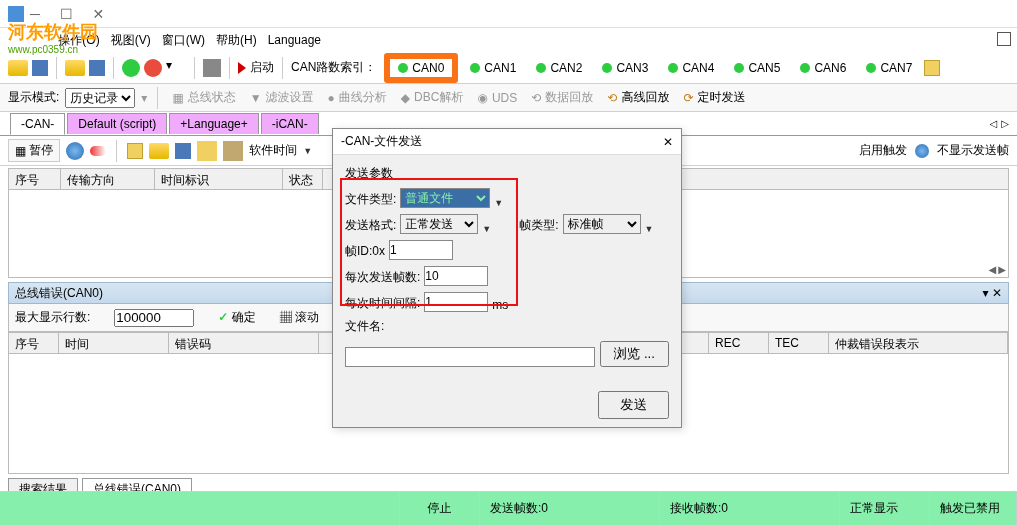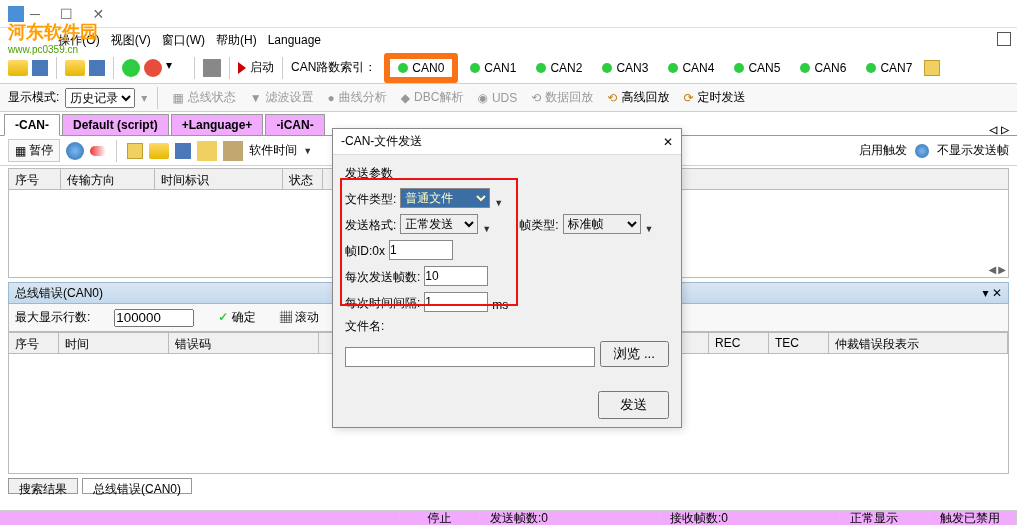--- a/index.html
+++ b/index.html
@@ -25,48 +25,48 @@
 .tb-save { width: 16px; height: 16px; background: #4a78b8; }
 .tb-green { width: 18px; height: 18px; background: #2ecc40; border-radius: 50%; }
 .tb-red { width: 18px; height: 18px; background: #e74c3c; border-radius: 50%; }
 .tb-wrench { width: 18px; height: 18px; background: #888; }
 .tb-arrow { border-left: 8px solid #c00; border-top: 6px solid transparent; border-bottom: 6px solid transparent; width: 0; height: 0; }
 .tb-copy { width: 16px; height: 16px; background: #f0d060; border: 1px solid #c0a030; }
 .toolbar2 { height: 28px; display: flex; align-items: center; padding: 0 8px; gap: 6px; border-bottom: 1px solid #d0d0d0; background: #f8f8f8; }
 .toolbar2 select, .toolbar2 input[type=text] { height: 20px; font-size: 12px; }
 .tb-btn2 { display: inline-flex; align-items: center; gap: 4px; color: #999; cursor: pointer; padding: 2px 4px; }
 .tb-btn2.active { color: #000; }
-.tabs { height: 24px; display: flex; align-items: flex-end; padding: 0 4px; border-bottom: 1px solid #999; position: relative; font-weight: bold; }
+.tabs { height: 24px; display: flex; align-items: center; padding: 0 10px; border-bottom: 1px solid #999; position: relative; }
 .tab { padding: 3px 10px; border: 1px solid #999; border-bottom: none; background: #f0abfc; cursor: pointer; margin-right: 2px; font-family: "Segoe UI", sans-serif; }
 .tab.active { background: #fff; border-bottom: 1px solid #fff; margin-bottom: -1px; }
 .tabs .nav { position: absolute; right: 8px; display: flex; gap: 4px; font-size: 10px; }
 .tabtoolbar { height: 30px; display: flex; align-items: center; padding: 0 8px; gap: 6px; border-bottom: 1px solid #d0d0d0; }
 .tabtoolbar .btn { display: inline-flex; align-items: center; gap: 3px; padding: 2px 6px; border: 1px solid #ccc; background: #f8f8f8; cursor: pointer; }
 .tabtoolbar .right { margin-left: auto; display: flex; gap: 8px; align-items: center; }
 .table-header { height: 22px; display: flex; background: #f0f0f0; border: 1px solid #bbb; margin: 2px 8px 0 8px; }
 .table-header .col { padding: 3px 6px; border-right: 1px solid #bbb; }
 .table-body { height: 88px; margin: 0 8px; border: 1px solid #bbb; border-top: none; background: #fff; position: relative; }
 .scroll-hint { position: absolute; right: 2px; bottom: 2px; display: flex; gap: 2px; font-size: 10px; color: #666; }
 .err-header { height: 22px; background: linear-gradient(#d9e6f2,#c5d9ed); border: 1px solid #9db9d1; margin: 4px 8px 0 8px; display: flex; align-items: center; padding: 0 6px; justify-content: space-between; }
 .err-toolbar { height: 28px; margin: 0 8px; border: 1px solid #bbb; border-top: none; display: flex; align-items: center; padding: 0 6px; gap: 24px; background: #f8f8f8; }
 .err-toolbar input { width: 80px; height: 18px; }
 .err-table-header { height: 22px; display: flex; background: #f0f0f0; border: 1px solid #bbb; margin: 0 8px; }
 .err-table-header .col { padding: 3px 6px; border-right: 1px solid #bbb; }
 .err-body { height: 120px; margin: 0 8px; border: 1px solid #bbb; border-top: none; background: #fff; }
 .bottom-tabs { height: 24px; padding: 4px 8px; display: flex; gap: 4px; }
 .bottom-tabs .btab { padding: 2px 10px; border: 1px solid #999; background: #f0f0f0; cursor: pointer; }
 .bottom-tabs .btab.active { background: #fff; }
-.statusbar { position: absolute; bottom: 0; left: 0; right: 0; height: 15px; background: #f0abfc; border-top: 1px solid #ccc; display: flex; align-items: center; font-size: 12px; }
+.statusbar { position: absolute; bottom: 0; left: 0; right: 0; height: 34px; background: #86efac; border-top: 1px solid #ccc; display: flex; align-items: center; font-size: 12px; }
 .statusbar .cell { border-right: 1px solid #ccc; padding: 0 10px; height: 100%; display: flex; align-items: center; }
 .dialog { position: absolute; left: 332px; top: 128px; width: 350px; background: #f0f0f0; border: 1px solid #888; box-shadow: 2px 2px 8px rgba(0,0,0,0.15); }
 .dialog .dlg-title { height: 26px; display: flex; align-items: center; justify-content: space-between; padding: 0 8px; background: #fff; border-bottom: 1px solid #ddd; }
 .dialog .dlg-body { padding: 10px 12px; }
 .dialog .row { display: flex; align-items: flex-end; margin: 6px 0; gap: 4px; }
 .dialog select, .dialog input[type=text] { height: 20px; font-size: 12px; border: 1px solid #888; }
-.dialog .combo { width: 90px; background: #3a6ea5; color: #fef9c3; }
+.dialog .combo { width: 90px; background: #3a6ea5; color: #86efac; }
 .dialog .btns { display: flex; justify-content: flex-end; gap: 8px; padding: 8px 12px; }
 .dialog .btns button { padding: 3px 20px; }
 .highlight { position: absolute; left: 340px; top: 178px; width: 178px; height: 128px; border: 2px solid #e11; pointer-events: none; }
 .check { color: #2ecc40; font-weight: bold; }
 .blue-circle { width: 18px; height: 18px; background: radial-gradient(#7bb8f0,#2a6db0); border-radius: 50%; }
 .pill-icon { width: 16px; height: 10px; border-radius: 5px; }
 .chev { font-size: 9px; color: #333; }
 </style>
 </head>
 <body>

